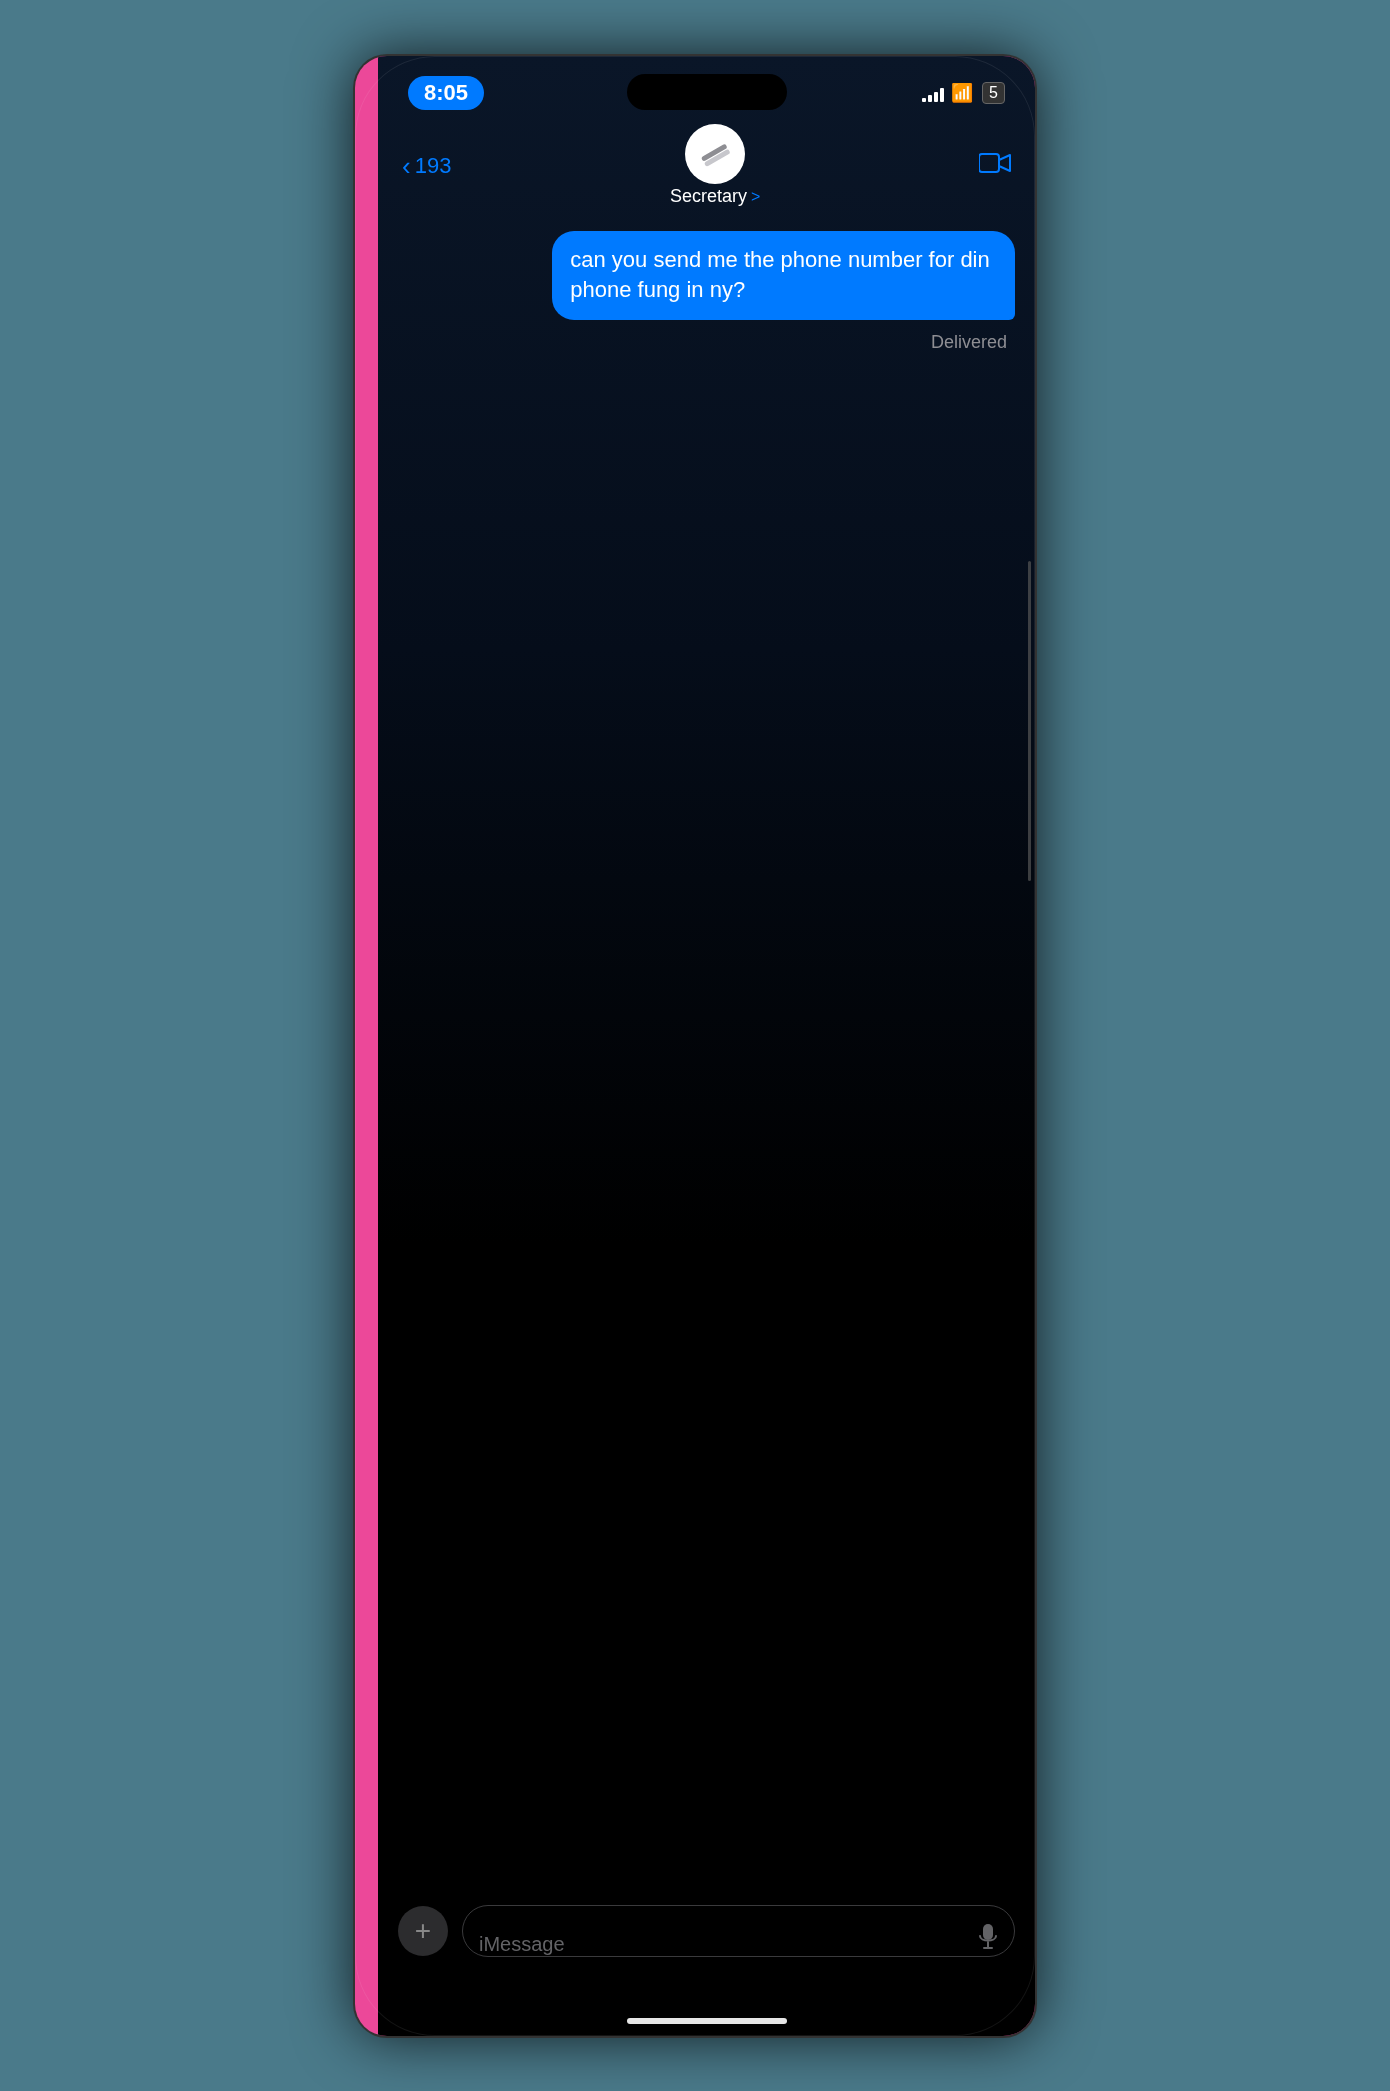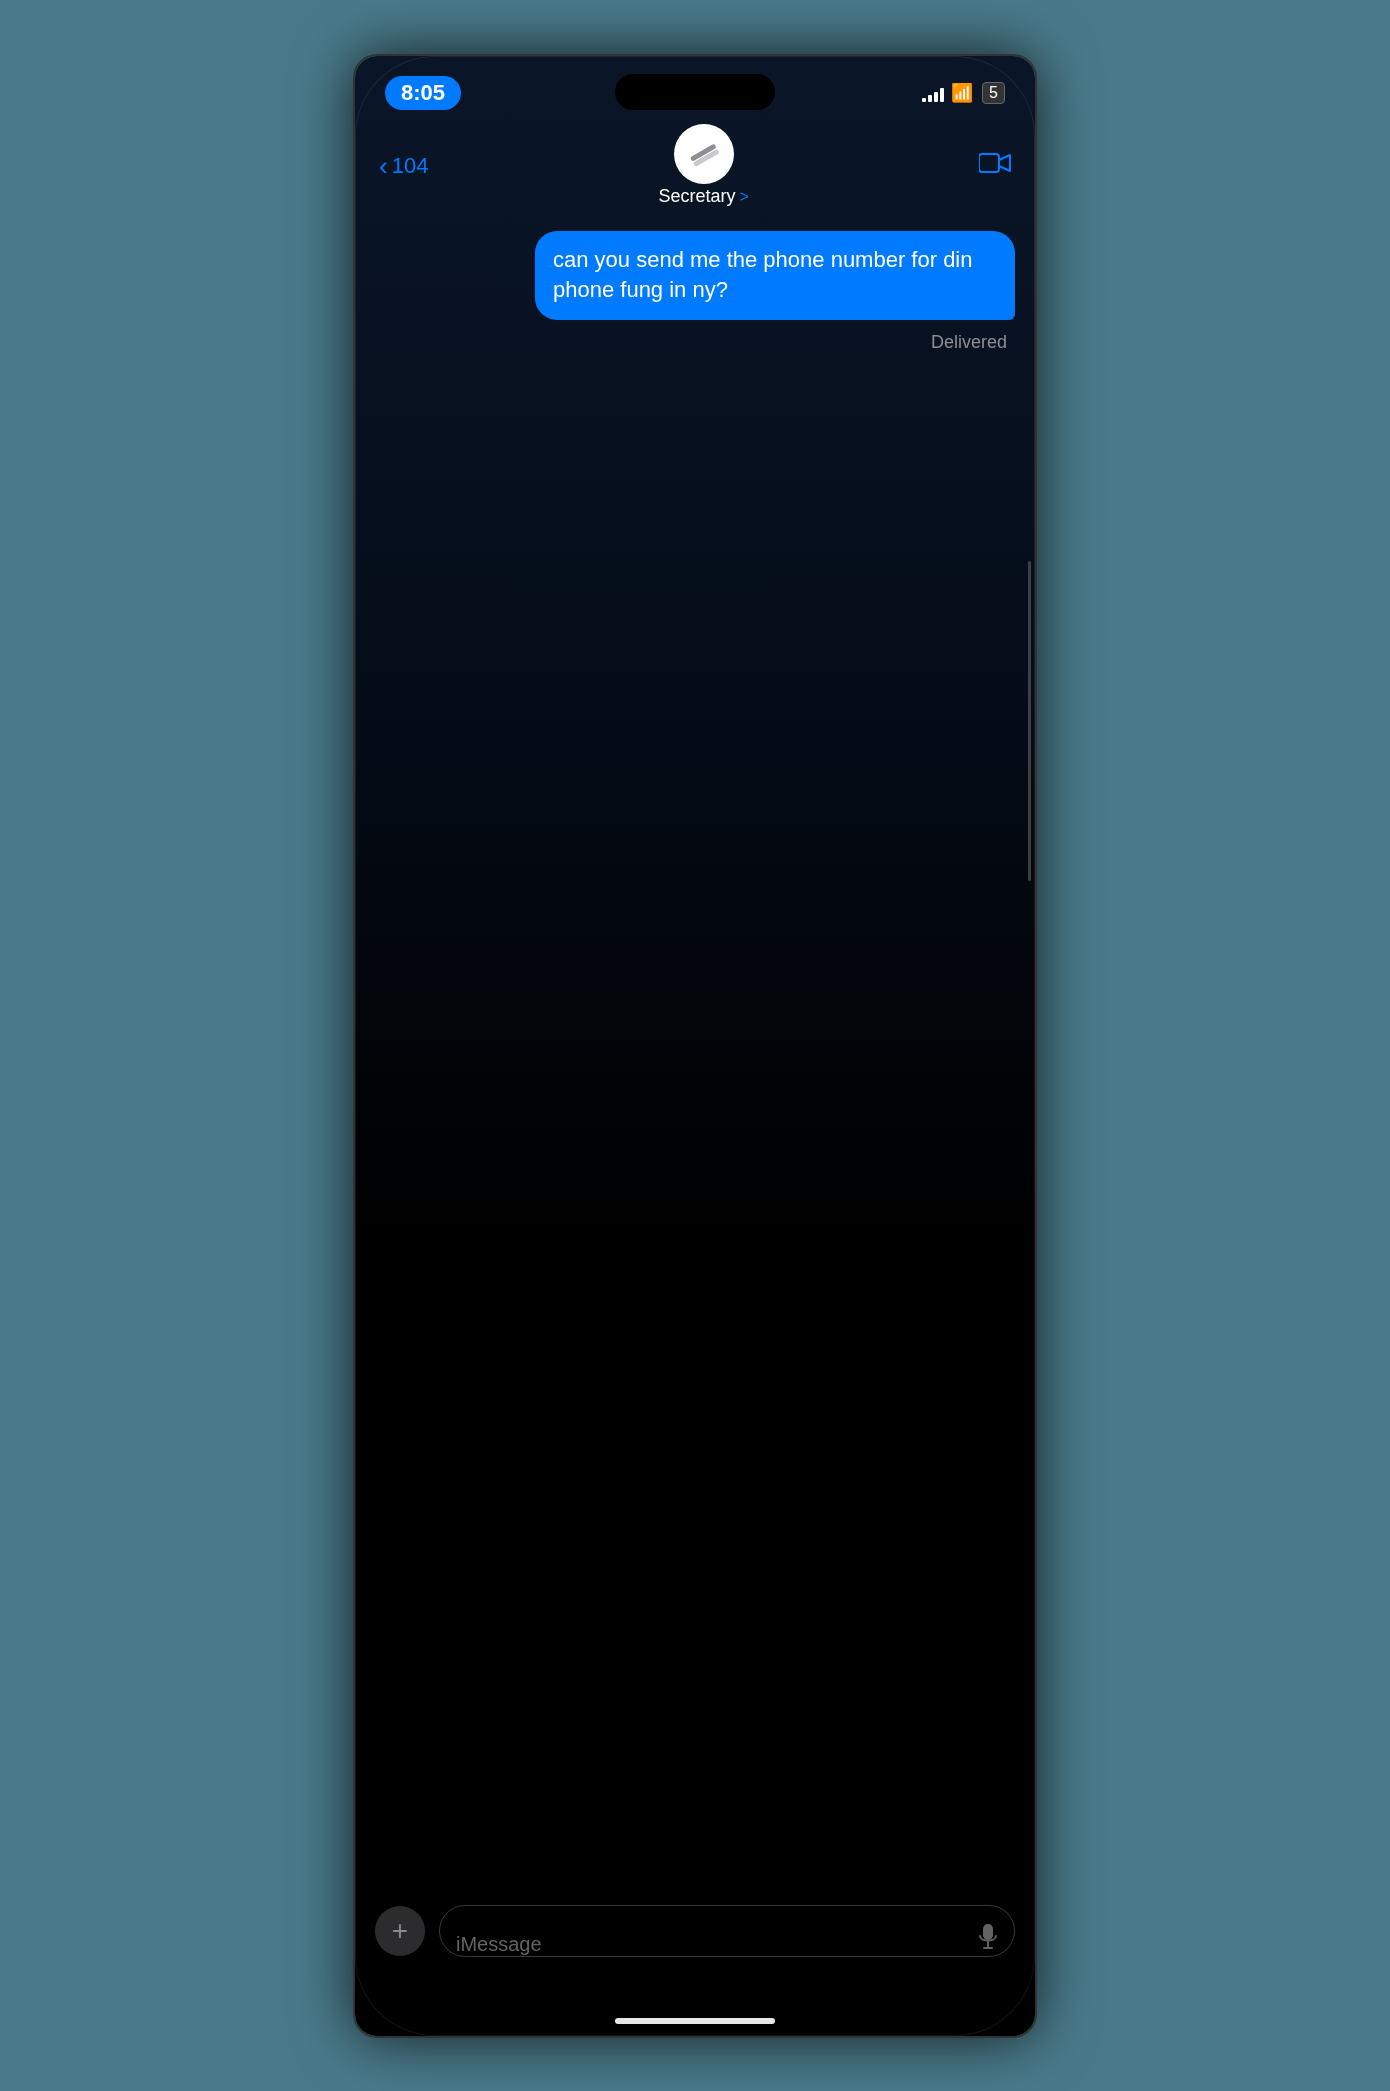--- a/index.html
+++ b/index.html
@@ -10,25 +10,26 @@
       background: #4a7a8a;
       display: flex;
       align-items: center;
       justify-content: center;
       font-family: -apple-system, 'SF Pro Display', 'Helvetica Neue', sans-serif;
     }
 
     .phone-frame {
       width: 680px;
       height: 1980px;
-      background: #22c55e;
-      border-radius: 22px;
+      background: #ec4899;
+      border-radius: 32px;
       position: relative;
       overflow: hidden;
       box-shadow: 0 0 0 2px #333, 0 0 60px rgba(0,0,0,0.8);
+      padding-left: 23px;
     }
 
     
     .phone-screen {
       width: 100%;
       height: 100%;
       background: linear-gradient(180deg, #0a1628 0%, #050d1a 30%, #000 60%);
       position: relative;
       overflow: hidden;
     }
@@ -336,21 +337,21 @@
           <div class="signal-bar" style="height:14px"></div>
         </div>
         <span class="wifi-icon">📶</span>
         <span class="battery-badge">5</span>
       </div>
     </div>
 
     <div class="nav-bar">
       <div class="back-btn">
         <span class="back-chevron">‹</span>
-        <span class="back-count">104</span>
+        <span class="back-count">193</span>
       </div>
 
       <div class="contact-center">
         <div class="contact-avatar">
 
           <svg viewBox="0 0 40 40" xmlns="http://www.w3.org/2000/svg">
             <rect width="40" height="40" fill="white" rx="8"></rect>
             <rect x="6" y="16" width="28" height="5" rx="2.5" fill="#8e8e93" transform="rotate(-30 20 20)"></rect>
             <rect x="6" y="22" width="28" height="5" rx="2.5" fill="#c7c7cc" transform="rotate(-30 20 20)"></rect>
           </svg>

